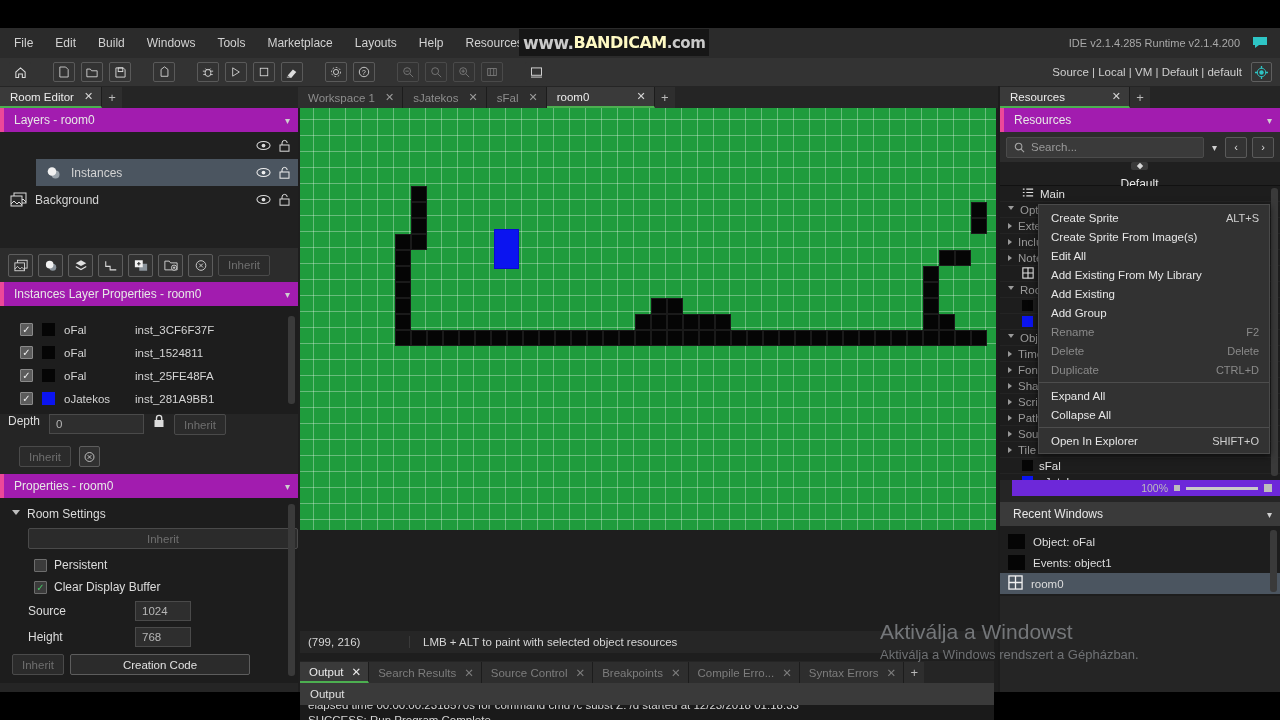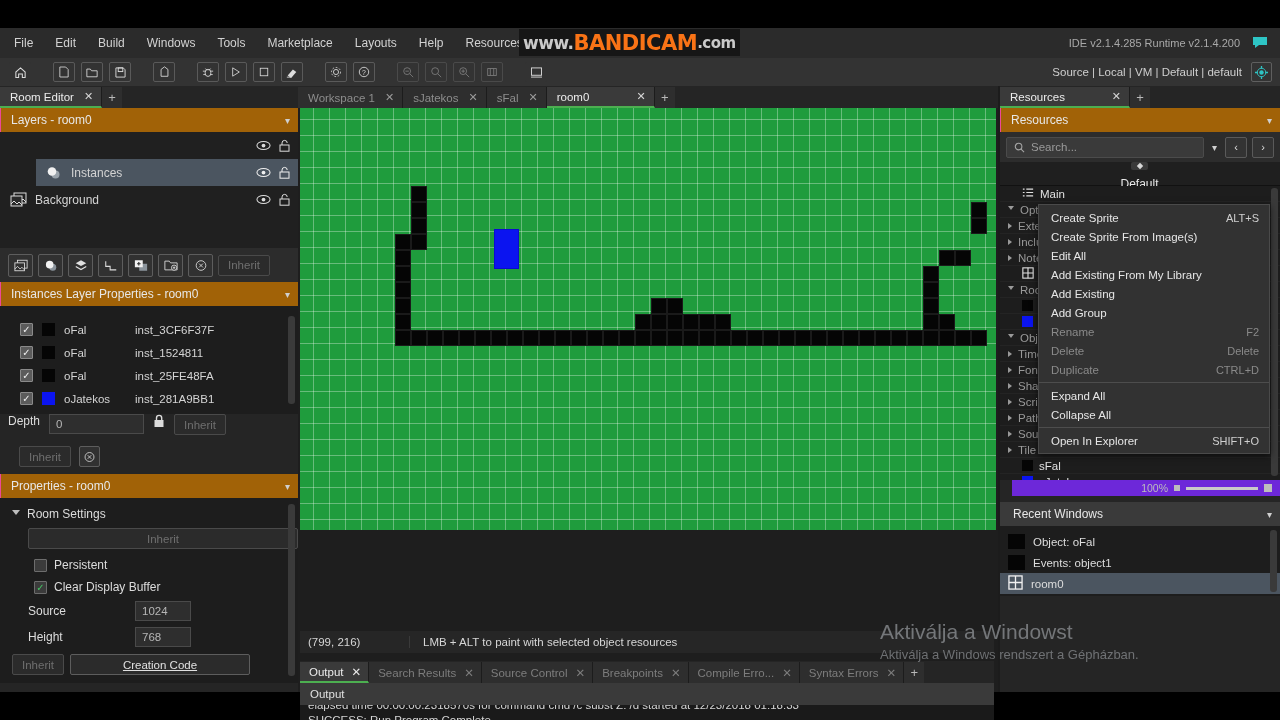--- a/index.html
+++ b/index.html
@@ -20,21 +20,21 @@
   .menubar .mi { font-size:12px; color:#d2d2d2; padding:0 11px; line-height:30px; cursor:default; }
   .menubar .mi:first-child { padding-left:14px; }
   .ide-version { position:absolute; right:40px; top:0; line-height:30px; font-size:11px; color:#a9a9a9; }
   .speech-icon { position:absolute; right:12px; top:8px; width:16px; height:12px; }
 
   
   .bandicam { position:absolute; left:519px; top:29px; height:27px; display:flex;
               align-items:center; background:#161616; padding:0 4px; z-index:60; }
   .bandicam span { font-family:"DejaVu Sans", sans-serif; font-weight:bold; letter-spacing:-0.5px; }
   .bc-a { font-size:17px; color:#c9c9c9; }
-  .bc-b { font-size:21px; color:#f97316; }
+  .bc-b { font-size:16px; color:#fef9c3; }
   .bc-c { font-size:15px; color:#c9c9c9; }
 
   
   .toolbar { position:absolute; left:0; top:58px; width:1280px; height:28px; background:#333333;
              display:flex; align-items:center; }
   .tbtn { width:22px; height:20px; margin:0 3px; border:1px solid #5a5a5a; border-radius:2px;
           background:#333; display:flex; align-items:center; justify-content:center; color:#d8d8d8;
           font-size:11px; }
   .tbtn.noborder { border-color:transparent; }
   .tbtn.dim { border-color:#4a4a4a; color:#7d7d7d; }
@@ -46,22 +46,22 @@
   
   .tabstrip { height:22px; background:#252525; display:flex; align-items:flex-end; }
   .ptab { height:21px; padding:0 8px 0 10px; display:flex; align-items:center; gap:10px;
           font-size:11.5px; color:#8d8d8d; background:#2e2e2e; border-right:1px solid #1c1c1c; }
   .ptab.active { color:#ececec; background:#3a3a3a; border-bottom:2px solid #4caf50; }
   .ptab .x { font-size:11px; color:#9b9b9b; }
   .ptab.active .x { color:#d7d7d7; }
   .ptab-plus { width:20px; height:21px; display:flex; align-items:center; justify-content:center;
                color:#b9b9b9; font-size:13px; background:#2e2e2e; }
 
-  .secthead { height:24px; background:#a16207; display:flex; align-items:center; justify-content:space-between;
-              padding:0 8px 0 10px; font-size:12px; color:#e7e7e7; border-left:1px solid #ec4899; }
+  .secthead { height:24px; background:#a21caf; display:flex; align-items:center; justify-content:space-between;
+              padding:0 8px 0 10px; font-size:12px; color:#e7e7e7; border-left:4px solid #ec4899; }
   .secthead.plain { background:#3a3a3a; border-left:3px solid #3a3a3a; }
   .chev { color:#cfcfcf; font-size:10px; }
 
   
   .leftpanel { position:absolute; left:0; top:86px; width:298px; height:606px; background:#252525; }
   .layerlist { background:#202020; }
   .layerrow { height:27px; display:flex; align-items:center; padding:0 8px 0 10px; gap:8px;
               font-size:12px; color:#d3d3d3; }
   .layerrow.sel { background:#4b5560;margin-left:36px; }
   .layerrow .sp { flex:1; }
@@ -503,21 +503,21 @@
       <div class="proprow" style="padding-left:28px; height:26px;">
         <span style="width:100px">Source</span>
         <span class="field" style="width:56px">1024</span>
       </div>
       <div class="proprow" style="padding-left:28px; height:26px;">
         <span style="width:100px">Height</span>
         <span class="field" style="width:56px">768</span>
       </div>
       <div style="display:flex; gap:6px; padding-left:12px; margin-top:4px;">
         <span class="inherit-btn">Inherit</span>
-        <span class="inherit-btn" style="width:180px; color:#e0e0e0; border-color:#5d5d5d;text-decoration:underline;">Creation Code</span>
+        <span class="inherit-btn" style="width:180px; color:#e0e0e0; border-color:#5d5d5d;">Creation Code</span>
       </div>
       <div class="vscroll" style="top:6px; height:172px;"></div>
     </div>
   </div>
 
   <div class="center">
     <div class="tabstrip">
       <div class="ptab">
         <span>Workspace 1</span>
         <span class="x">✕</span>

